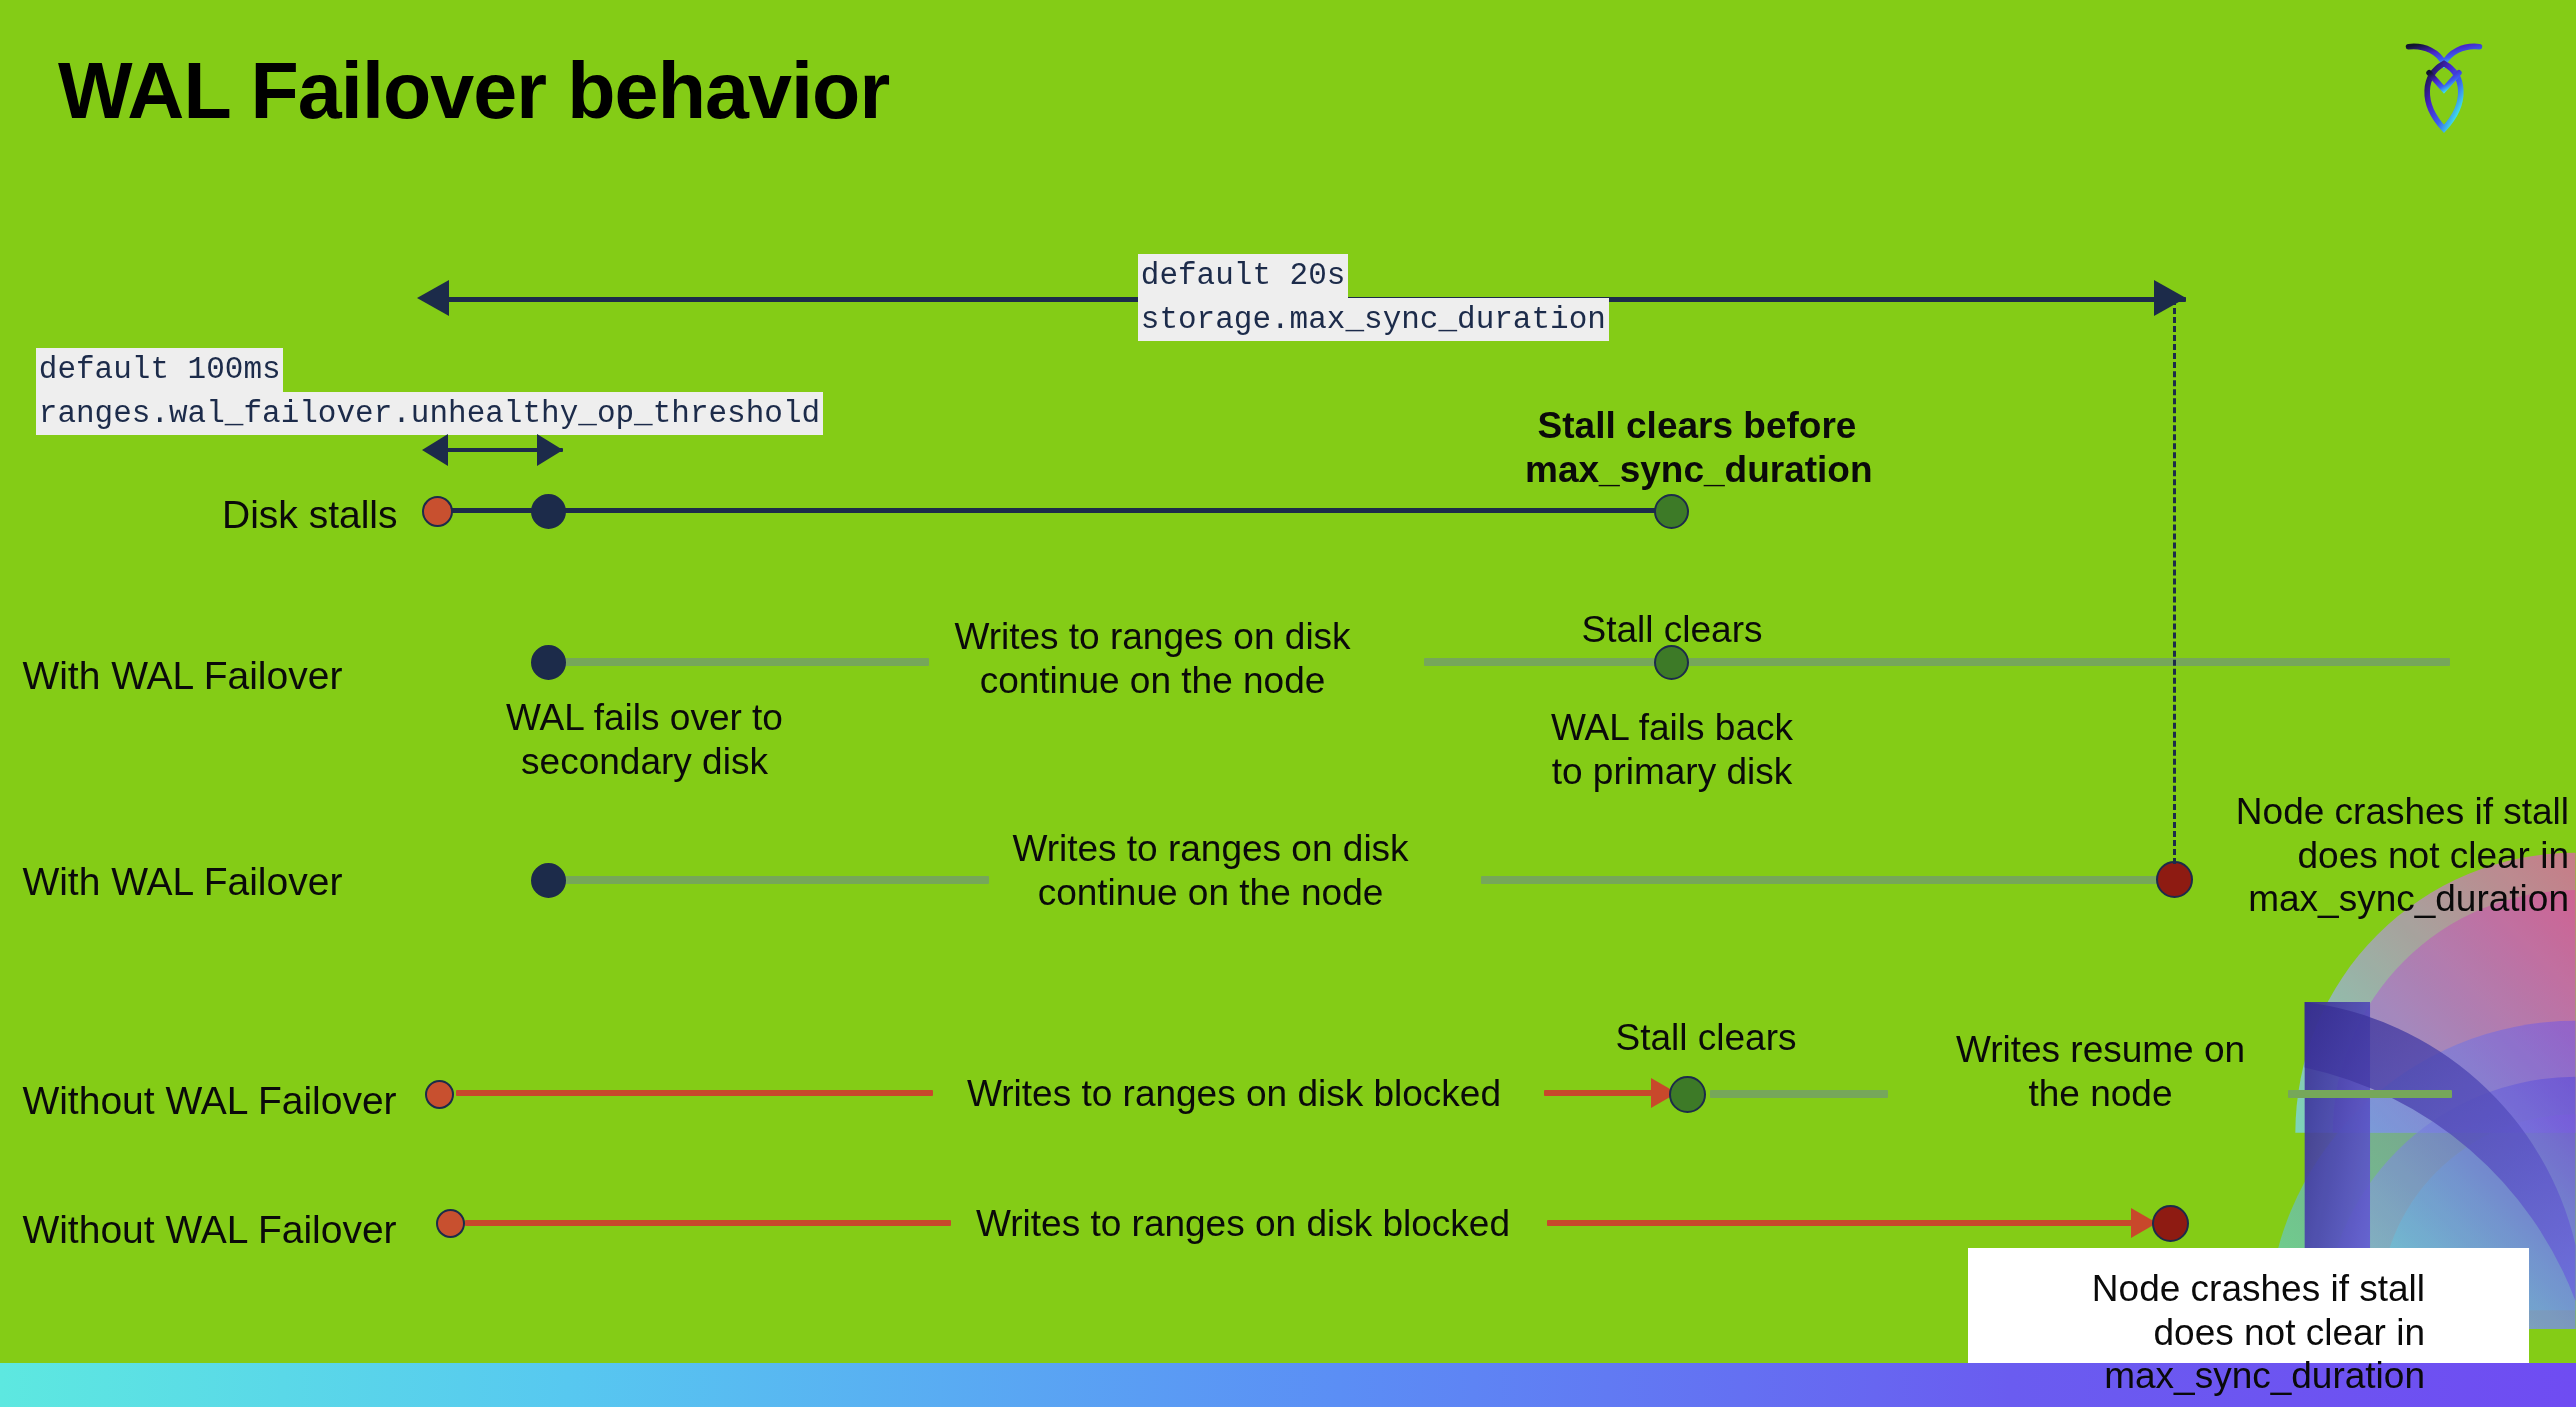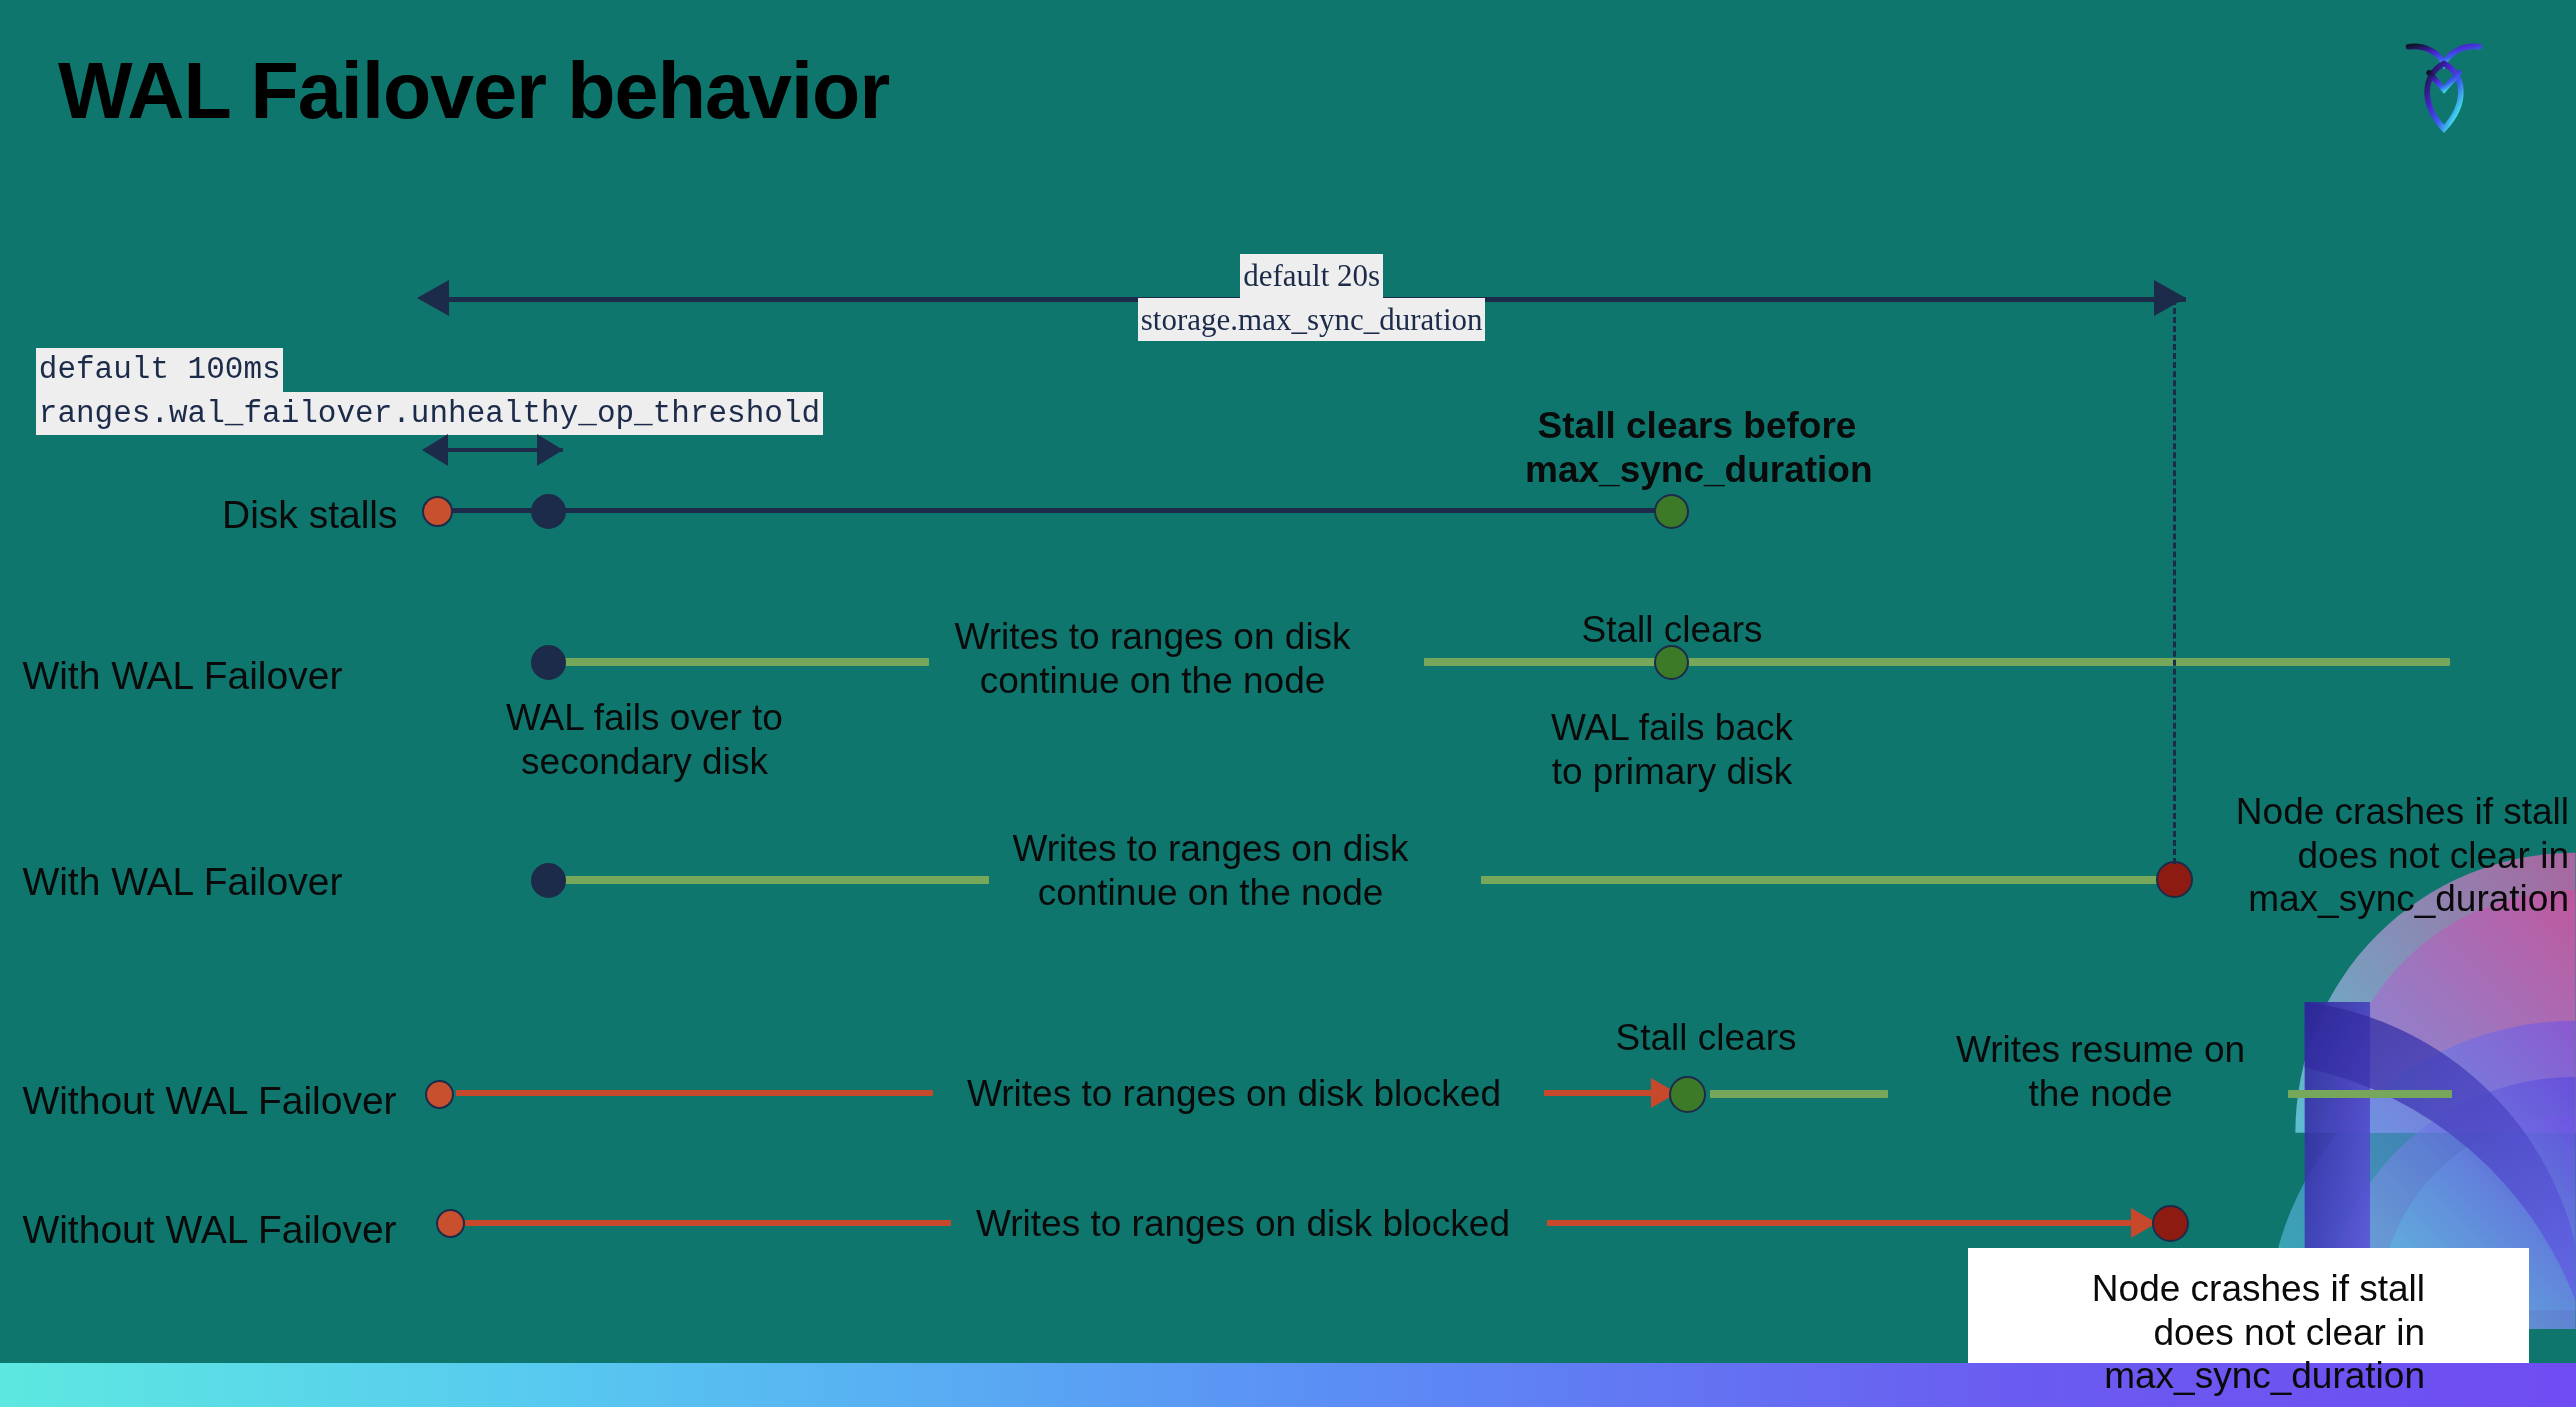--- a/index.html
+++ b/index.html
@@ -10,21 +10,21 @@
   body {
     font-family: "Liberation Sans", sans-serif;
     width: 2576px;
     height: 1408px;
     overflow: hidden;
   }
   #slide {
     position: relative;
     width: 2576px;
     height: 1408px;
-    background: #0f766e;
+    background: #84cc16;
     overflow: hidden;
   }
 
   
   #title {
     position: absolute;
     left: 58px;
     top: 45px;
     font-size: 79px;
     font-weight: bold;
@@ -221,21 +221,21 @@
         <path d="M330 180 L400 180 L400 560 L330 560 Z" fill="url(#g5)" opacity="0.9"></path>
         <path d="M330 180 A340 340 0 0 1 620 440 L620 500 A400 400 0 0 0 330 250 Z" fill="url(#g5)" opacity="0.75"></path>
       </g>
     </svg>
   </div>
 
   <div class="seg navy" style="left:447px; top:297px; width:1739px; height:4.7px;"></div>
   <div class="ahead left-navy" style="left:417px; top:280px;"></div>
   <div class="ahead right-navy" style="left:2154px; top:280px;"></div>
 
-  <div class="codebox" style="left:1138px; top:254px; text-align:center;font-family:Liberation Serif, serif;">
+  <div class="codebox" style="left:1138px; top:254px; text-align:left;">
     <span class="row"><span class="ln">default 20s</span></span>
     <span class="row"><span class="ln">storage.max_sync_duration</span></span>
   </div>
 
   <div class="codebox" style="left:36px; top:348px; text-align:left;">
     <span class="row"><span class="ln">default 100ms</span></span>
     <span class="row"><span class="ln">ranges.wal_failover.unhealthy_op_threshold</span></span>
   </div>
 
   <div class="seg navy" style="left:445px; top:448px; width:118px; height:3.7px;"></div>

